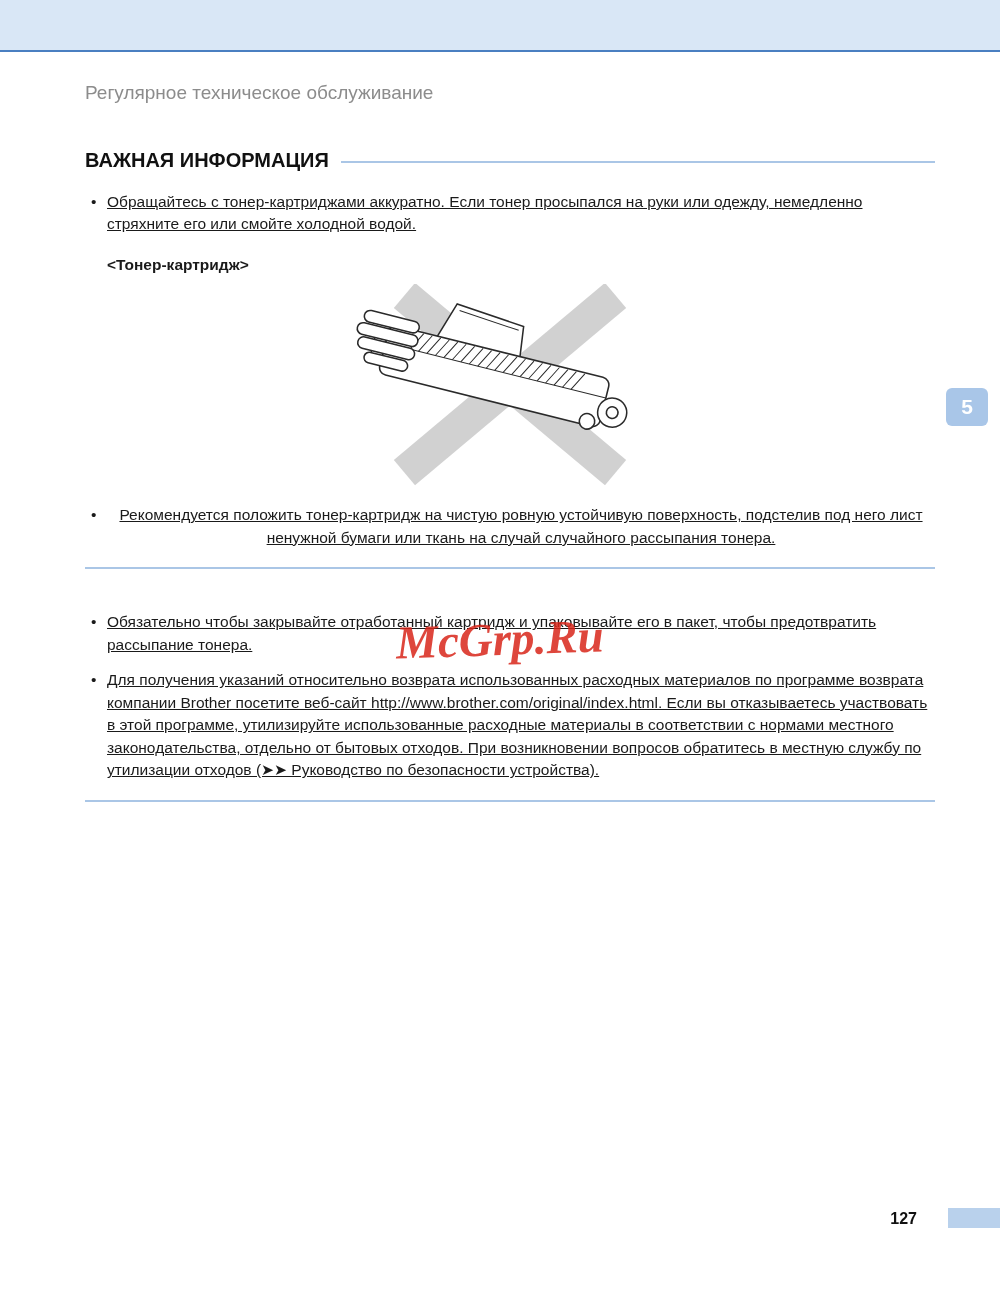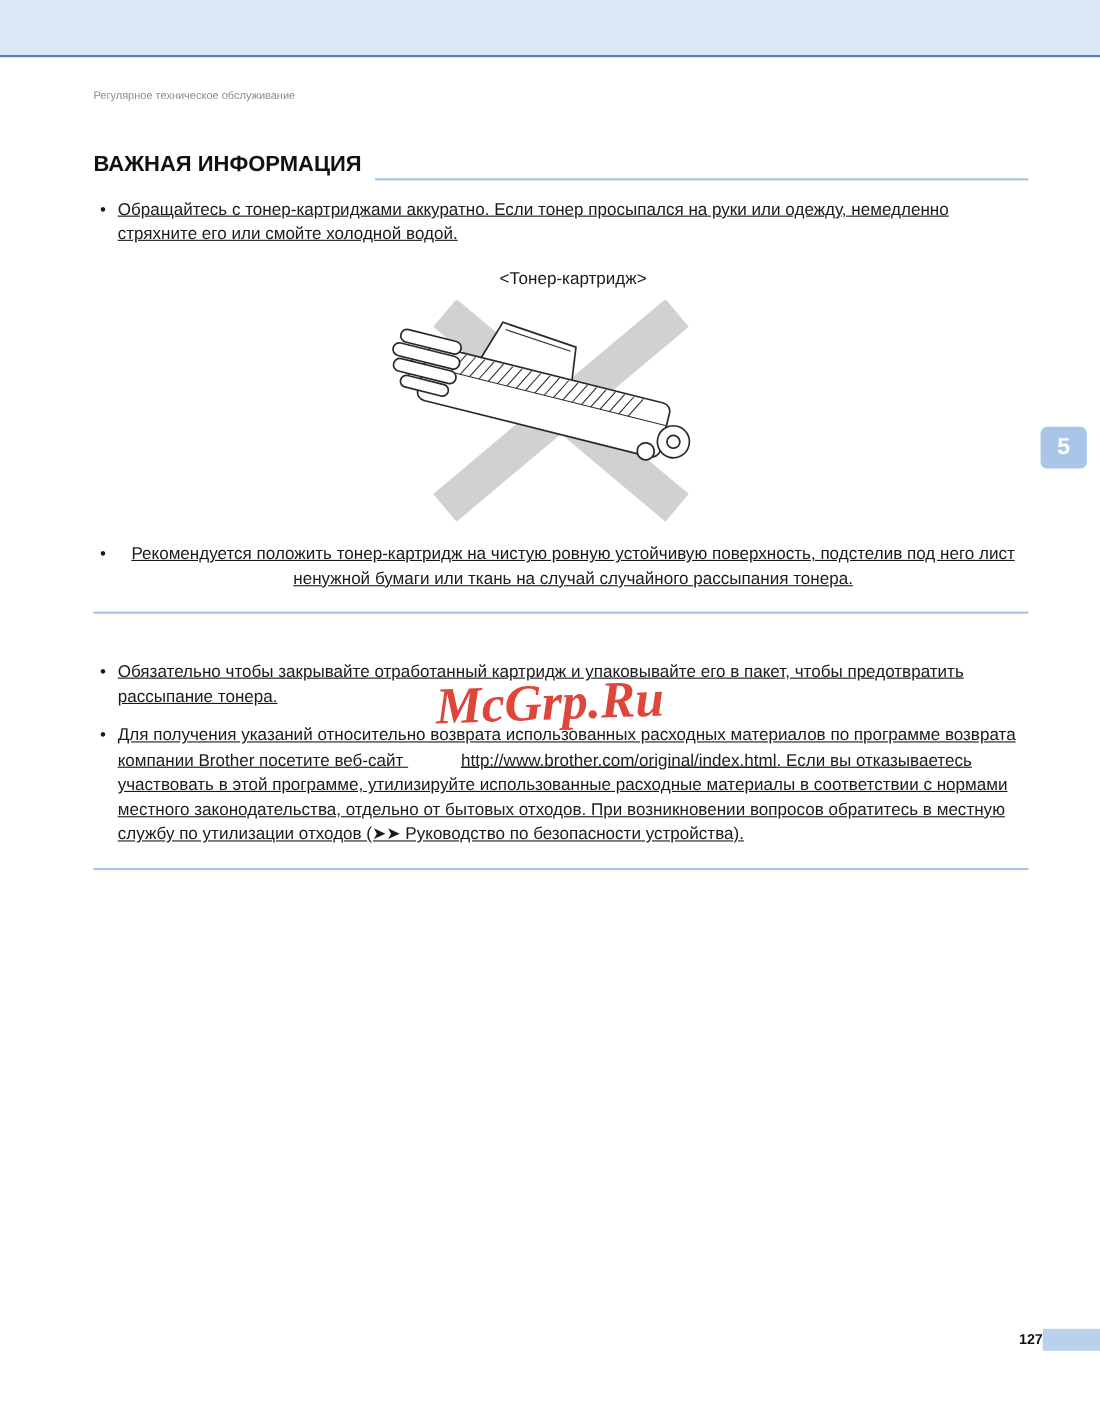--- a/index.html
+++ b/index.html
@@ -16,50 +16,50 @@
   }
 
   .top-band {
     height: 52px;
     background: #d9e7f6;
     border-bottom: 2px solid #4a7fc1;
   }
 
   .running-header {
     margin: 30px 65px 0 85px;
-    font-size: 10px;
+    font-size: 19px;
     color: #8c8c8c;
   }
 
   .content {
     margin: 42px 65px 0 85px;
     font-size: 15.5px;
     line-height: 1.45;
   }
 
-  .title-row { display: flex; align-items: flex-end; gap: 12px; }
+  .title-row { display: flex; align-items: center; gap: 12px; }
   .title-row h2 { font-size: 20px; font-weight: bold; color: #111; white-space: nowrap; }
   .title-rule { flex: 1; height: 2px; background: #aac6e6; margin-top: 3px; }
 
   ul.bullets { list-style: none; margin-top: 16px; text-decoration: underline; }
   ul.bullets li { position: relative; padding-left: 22px; margin-bottom: 13px; }
   ul.bullets li::before { content: "•"; position: absolute; left: 6px; color: #1a1a1a; }
 
-  .figure-label { font-weight: normal; margin: 18px 0 0 22px; text-align: center; }
+  .figure-label { font-weight: bold; margin: 18px 0 0 22px; }
 
   .figure { width: 340px; margin: 8px auto 0; }
   .figure svg { display: block; width: 330px; height: 204px; margin: 0 auto; }
 
   .closing-list { margin-top: 16px; text-align: center; }
 
   .section-end { height: 2px; background: #aac6e6; margin-top: 18px; }
 
   .note-section { margin-top: 42px; }
 
-  .doc-link { color: #1a1a1a; text-decoration: underline; margin-left: 48px; }
+  .doc-link { color: #1a1a1a; text-decoration: underline; }
 
   .watermark {
     position: absolute;
     left: 396px;
     top: 612px;
     font-family: "Liberation Serif", serif;
     font-style: italic;
     font-weight: bold;
     font-size: 47px;
     color: rgba(216, 38, 26, 0.85);
@@ -80,23 +80,23 @@
     font-size: 21px;
     font-weight: bold;
     display: flex;
     align-items: center;
     justify-content: center;
   }
 
   .page-number {
     position: absolute;
     top: 1210px;
-    right: 52px;
+    right: 83px;
     font-weight: bold;
-    font-size: 13px;
+    font-size: 16px;
     color: #111;
   }
 
   .footer-band {
     position: absolute;
     top: 1208px;
     right: 0;
     width: 52px;
     height: 20px;
     background: #b9d1ec;

